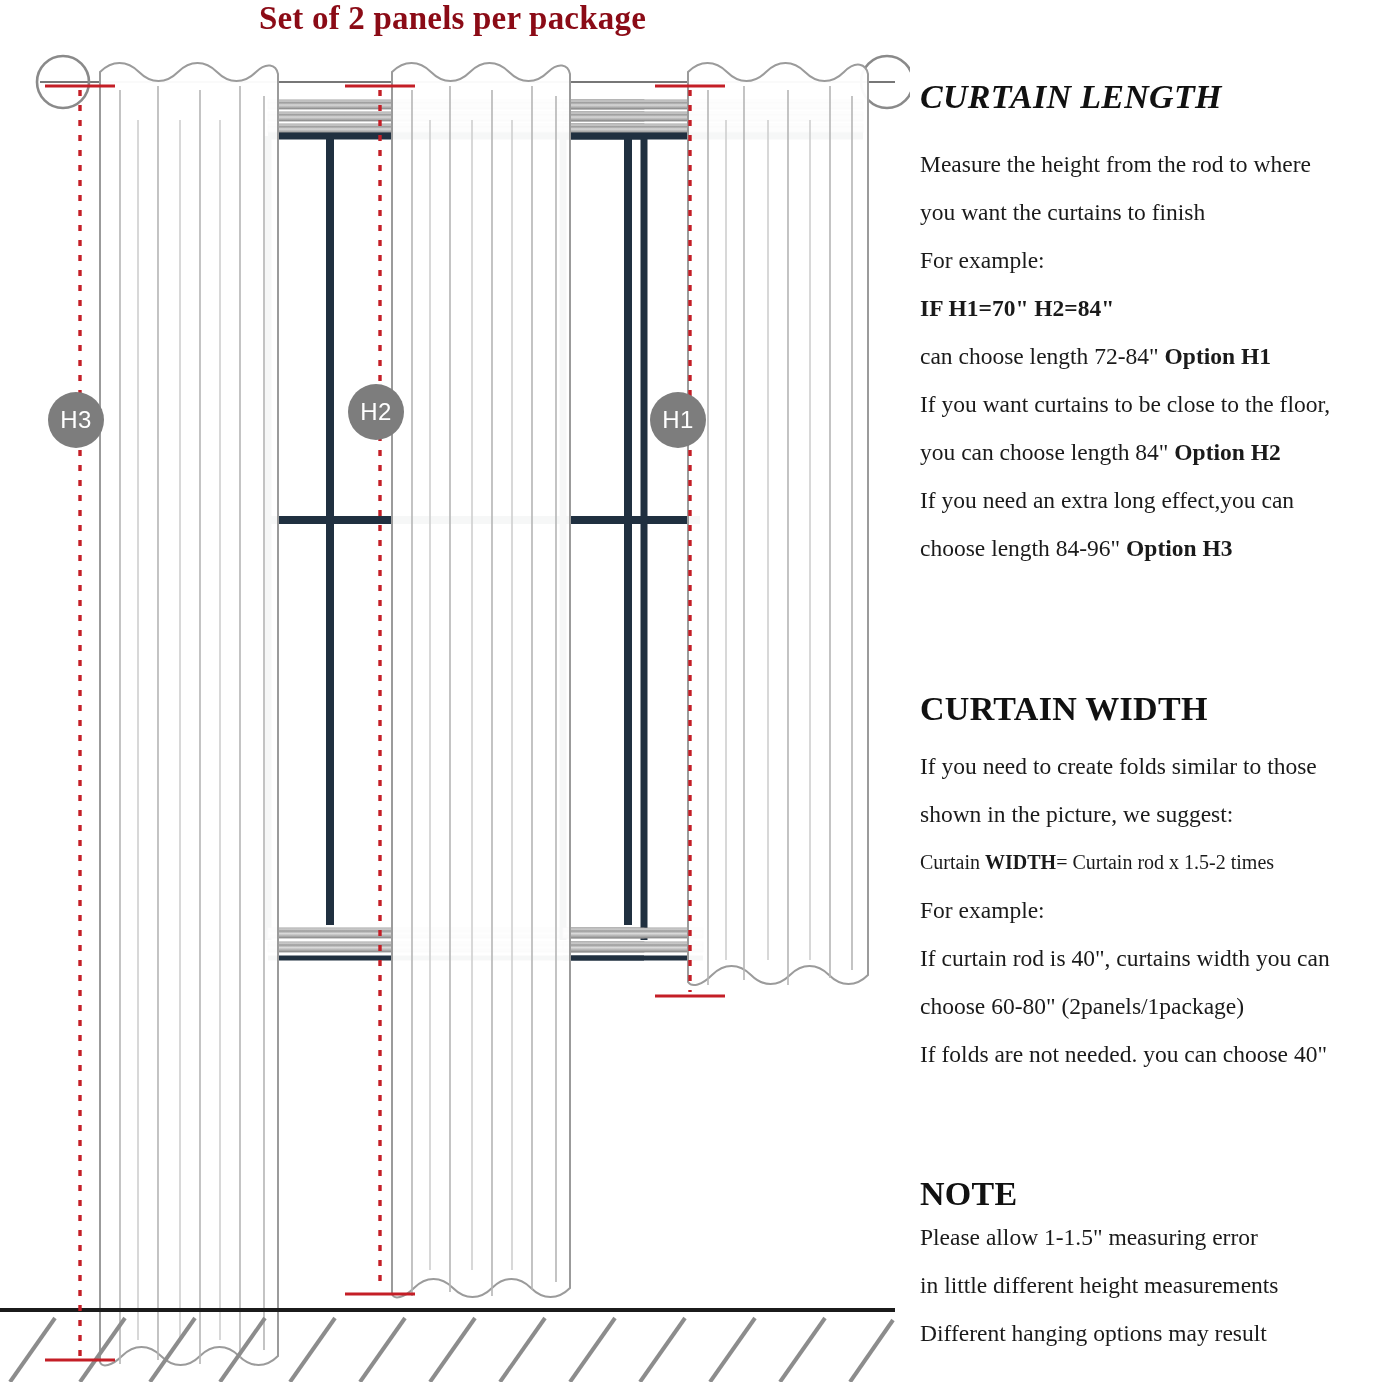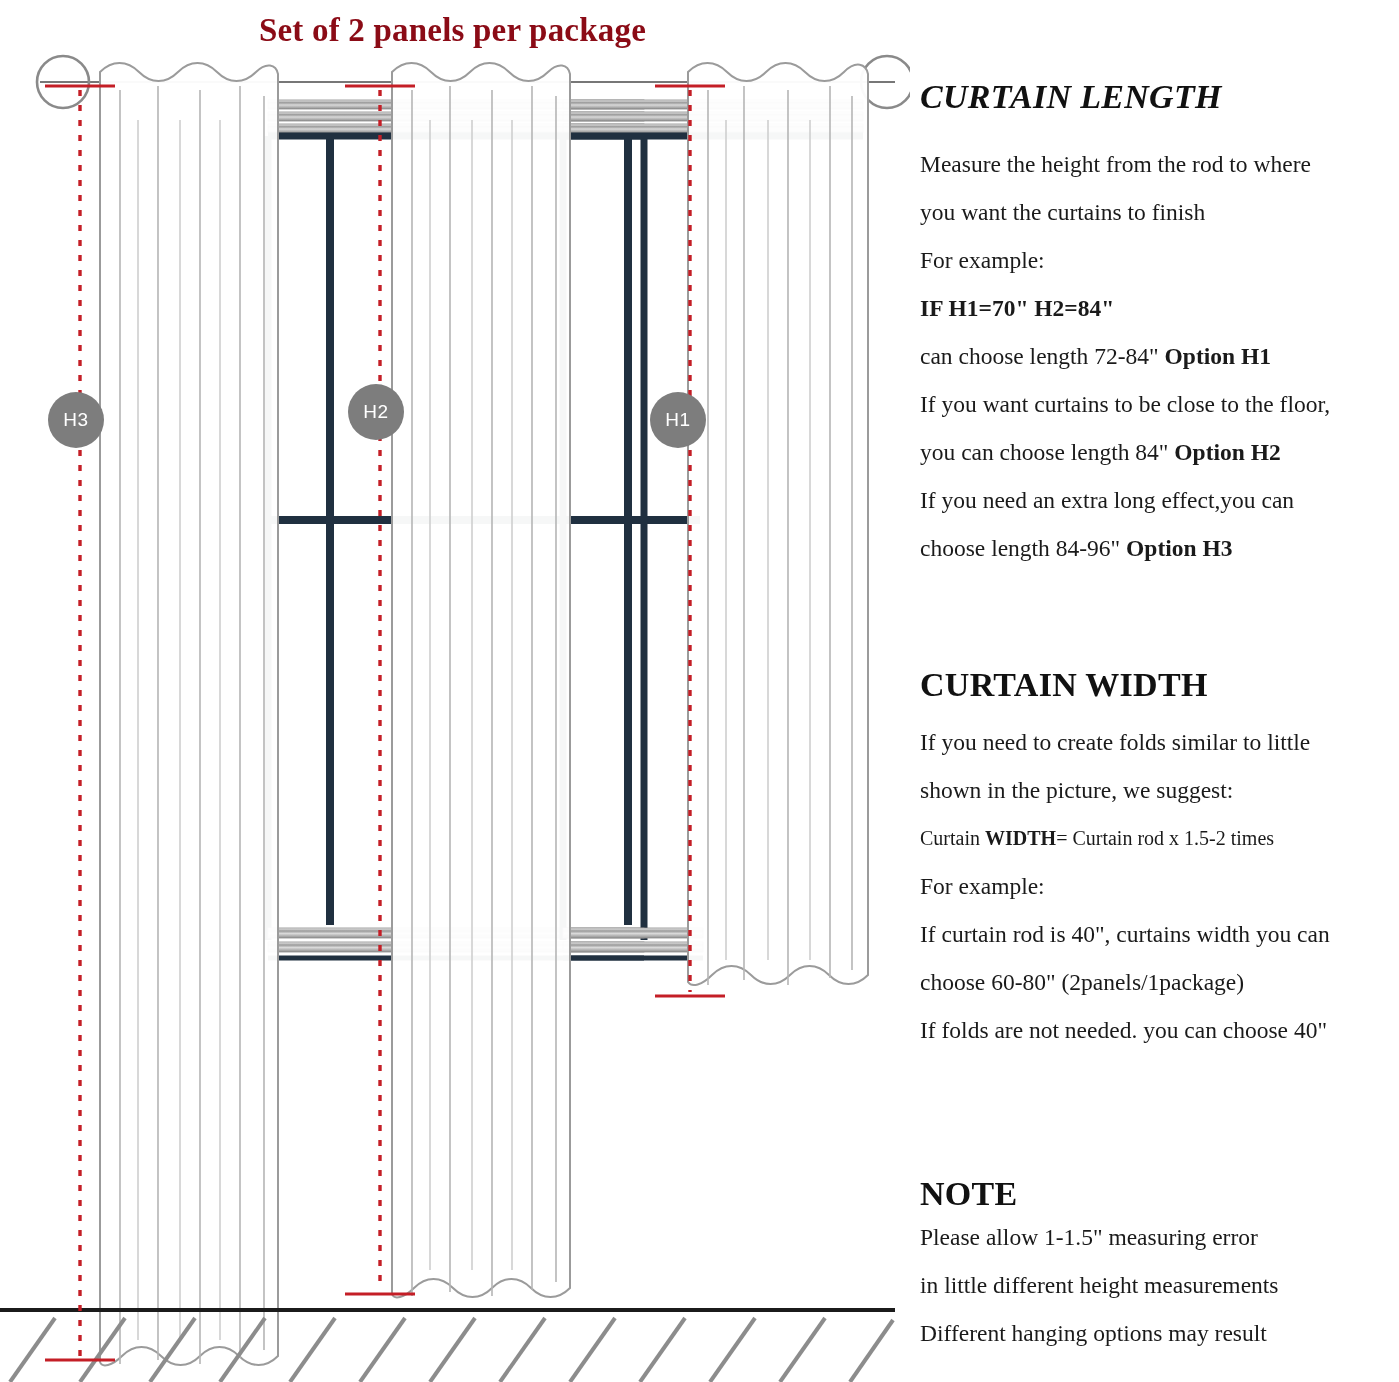--- a/index.html
+++ b/index.html
@@ -11,21 +11,21 @@
     width: 1399px;
     height: 1382px;
     position: relative;
     font-family: "Liberation Serif", serif;
     overflow: hidden;
   }
 
   
   #title {
     position: absolute;
-    top: 12px;
+    top: 0;
     left: 0;
     width: 905px;
     text-align: center;
     font-family: "Liberation Serif", serif;
     font-weight: bold;
     font-size: 33px;
     color: #8b0b16;
     letter-spacing: 0.2px;
     white-space: nowrap;
   }
@@ -41,21 +41,21 @@
   #diagram svg { display: block; }
 
   
   .badge {
     position: absolute;
     width: 56px; height: 56px;
     border-radius: 50%;
     background: #7d7d7d;
     color: #ffffff;
     font-family: "Liberation Sans", sans-serif;
-    font-size: 19px;
+    font-size: 24px;
     font-weight: 400;
     display: flex;
     align-items: center;
     justify-content: center;
     letter-spacing: 0.5px;
   }
   #badge-h3 { left: 48px;  top: 392px; }
   #badge-h2 { left: 348px; top: 384px; }
   #badge-h1 { left: 650px; top: 392px; }
 
@@ -80,21 +80,21 @@
     font-family: "Liberation Serif", serif;
     font-size: 23.5px;
     color: #1a1a1a;
     line-height: 48px;
     margin: 0;
     white-space: nowrap;
   }
   .b { font-weight: bold; }
 
   #sec-length { position: absolute; top: 78px;  left: 0; width: 479px; }
-  #sec-width  { position: absolute; top: 666px; left: 0; width: 479px; }
+  #sec-width  { position: absolute; top: 690px; left: 0; width: 479px; }
   #sec-note   { position: absolute; top: 1175px; left: 0; width: 479px; }
 
   #sec-length .section-heading { margin-bottom: 24px; font-style: italic; }
   #sec-width  .section-heading { margin-bottom: 14px; }
   #sec-note   .section-heading { margin-bottom: 0; }
 
   .tight { font-size: 20px; }
 </style>
 </head>
 <body>
@@ -244,21 +244,21 @@
     <p class="para b">IF H1=70"  H2=84"</p>
     <p class="para"><span>can choose length 72-84" </span><span class="b">Option H1</span></p>
     <p class="para">If you want curtains to be close to the floor,</p>
     <p class="para"><span>you can choose length 84" </span><span class="b">Option H2</span></p>
     <p class="para">If you need an extra long effect,you can</p>
     <p class="para"><span>choose length 84-96" </span><span class="b">Option H3</span></p>
   </section>
 
   <section id="sec-width">
     <h2 class="section-heading">CURTAIN WIDTH</h2>
-    <p class="para">If you need to create folds similar to little</p>
+    <p class="para">If you need to create folds similar to those</p>
     <p class="para">shown in the picture, we suggest:</p>
     <p class="para tight"><span>Curtain </span><span class="b">WIDTH</span><span>= Curtain rod x 1.5-2 times</span></p>
     <p class="para">For example:</p>
     <p class="para">If curtain rod is 40", curtains width you can</p>
     <p class="para">choose 60-80" (2panels/1package)</p>
     <p class="para">If folds are not needed. you can choose 40"</p>
   </section>
 
   <section id="sec-note">
     <h2 class="section-heading">NOTE</h2>

